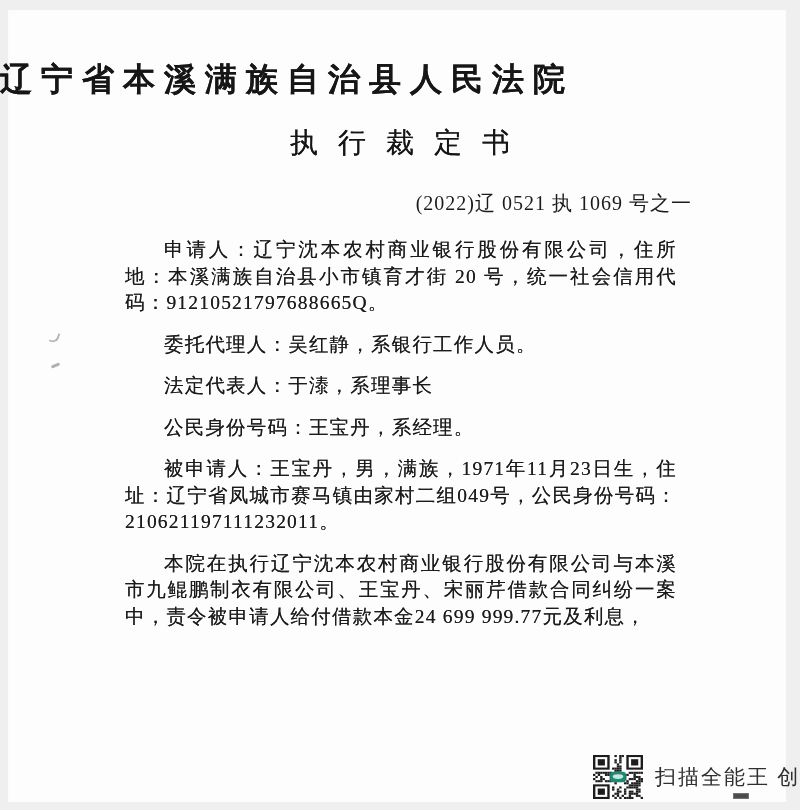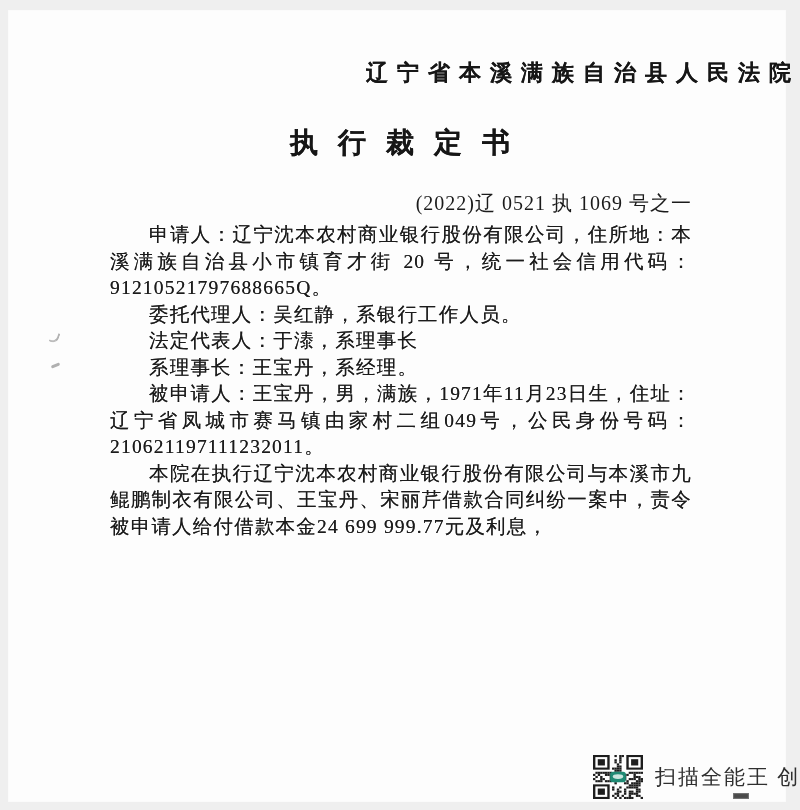--- a/index.html
+++ b/index.html
@@ -23,36 +23,36 @@
     right: 14px;
     bottom: 8px;
     background: #fdfdfd;
     box-shadow: inset 0 0 2px rgba(0,0,0,0.03);
   }
   .court-name {
     position: absolute;
     left: 0;
     right: 0;
     top: 58px;
-    text-align: right;
-    font-size: 22px;
+    text-align: left;
+    font-size: 32px;
     font-weight: bold;
     letter-spacing: 9px;
     color: #161616;
     text-shadow: 0 0 0.5px #333;
     white-space: nowrap;
   }
   .doc-title {
     position: absolute;
     left: 0;
     right: 0;
     top: 124px;
     text-align: center;
     font-size: 28px;
-    font-weight: bold;
+    font-weight: normal;
     letter-spacing: 20px;
     text-indent: 20px;
     color: #161616;
     text-shadow: 0 0 0.5px #333;
     white-space: nowrap;
   }
   .case-number {
     position: absolute;
     left: 110px;
     width: 582px;
@@ -67,21 +67,21 @@
     left: 110px;
     width: 582px;
     top: 222px;
     font-size: 19.5px;
     line-height: 26.5px;
     color: #1b1b1b;
     text-align: justify;
     letter-spacing: 1.2px;
   }
   .doc-body p {
-    margin: 0;
+    margin: 15px;
     text-indent: 2em;
     text-shadow: 0 0 0.4px #444;
   }
   
   .smudge-1 {
     position: absolute;
     left: 50px;
     top: 332px;
     width: 7px;
     height: 9px;
@@ -145,21 +145,21 @@
   <div class="court-name">辽宁省本溪满族自治县人民法院</div>
 
   <div class="doc-title">执行裁定书</div>
 
   <div class="case-number">(2022)辽 0521 执 1069 号之一</div>
 
   <div class="doc-body">
     <p>申请人：辽宁沈本农村商业银行股份有限公司，住所地：本溪满族自治县小市镇育才街 20 号，统一社会信用代码：91210521797688665Q。</p>
     <p>委托代理人：吴红静，系银行工作人员。</p>
     <p>法定代表人：于溙，系理事长</p>
-    <p>系理事长：王宝丹，系经理。</p>
+    <p>公民身份号码：王宝丹，系经理。</p>
     <p>被申请人：王宝丹，男，满族，1971年11月23日生，住址：辽宁省凤城市赛马镇由家村二组049号，公民身份号码：210621197111232011。</p>
     <p>本院在执行辽宁沈本农村商业银行股份有限公司与本溪市九鲲鹏制衣有限公司、王宝丹、宋丽芹借款合同纠纷一案中，责令被申请人给付借款本金24 699 999.77元及利息，</p>
   </div>
 
   <div class="smudge-1"></div>
   <div class="smudge-2"></div>
 
   <div class="footer">
     <svg class="qr" id="qr-svg" viewBox="0 0 21 21" preserveAspectRatio="none">
         <rect x="9" y="0" width="1" height="1" fill="#1d1d1d"></rect>

